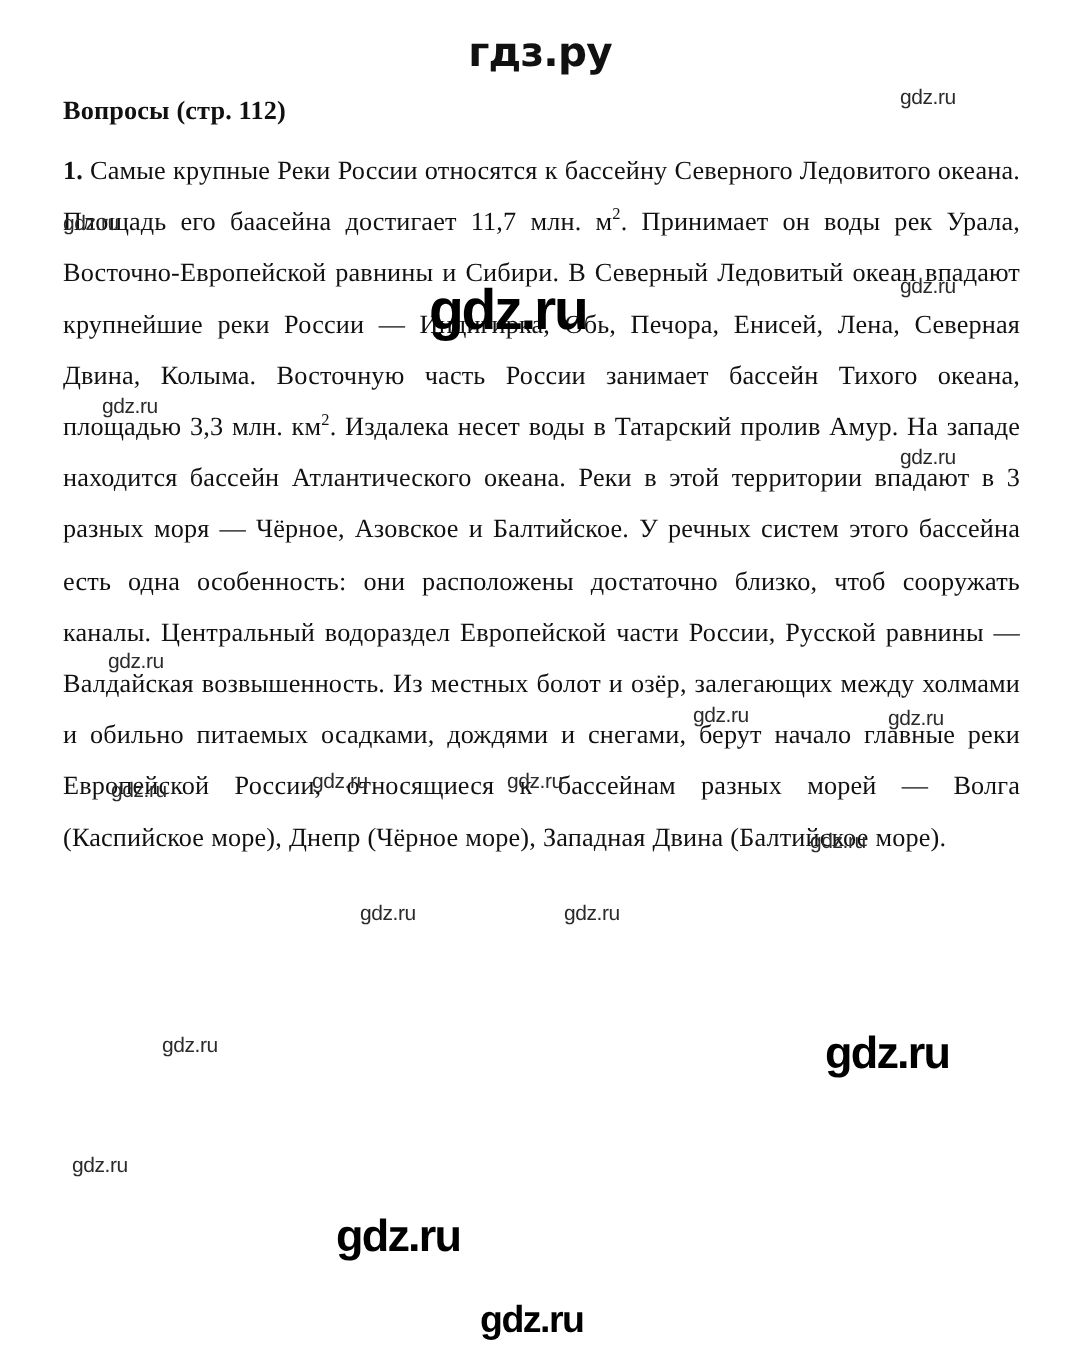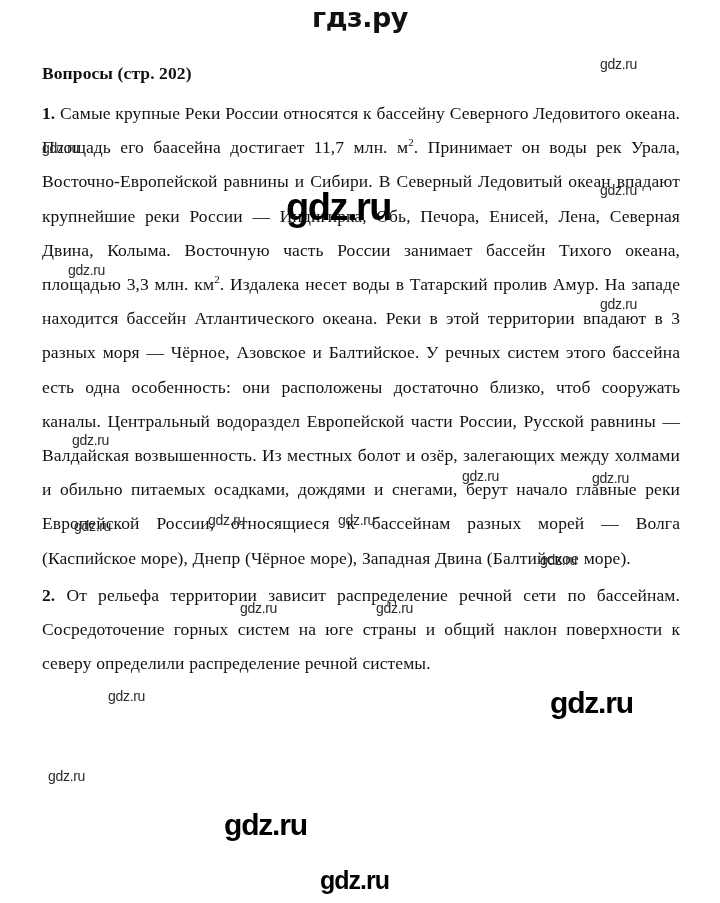--- a/index.html
+++ b/index.html
@@ -15,21 +15,21 @@
     position: relative;
     width: 720px;
     height: 903px;
     background: #ffffff;
     overflow: hidden;
   }
 
   
   .site-logo {
     position: absolute;
-    top: 2px;
+    top: 20px;
     left: 0;
     width: 720px;
     text-align: center;
     font-family: "DejaVu Sans", "Liberation Sans", sans-serif;
     font-weight: 700;
     font-size: 27px;
     letter-spacing: -0.5px;
     color: #111111;
     line-height: 32px;
   }
@@ -107,27 +107,26 @@
 </style>
 </head>
 <body>
 
 <div id="page">
 
   <div class="site-logo">гдз.ру</div>
 
   <div class="doc">
 
-    <p class="q-head">Вопросы (стр. 202)</p>
+    <p class="q-head">Вопросы (стр. 112)</p>
 
 
 
     <p class="answer a1"><b>1.</b><span> Самые крупные Реки России относятся к бассейну Северного Ледовитого океана. Площадь его баасейна достигает 11,7 млн. м</span><span class="sup">2</span><span>. Принимает он воды рек Урала, Восточно-Европейской равнины и Сибири. В Северный Ледовитый океан впадают крупнейшие реки России — Индигирка, Обь, Печора, Енисей, Лена, Северная Двина, Колыма. Восточную часть России занимает бассейн Тихого океана, площадью 3,3 млн. км</span><span class="sup">2</span><span>. Издалека несет воды в Татарский пролив Амур. На западе находится бассейн Атлантического океана. Реки в этой территории впадают в 3 разных моря — Чёрное, Азовское и Балтийское. У речных систем этого бассейна есть одна особенность: они расположены достаточно близко, чтоб сооружать каналы. Центральный водораздел Европейской части России, Русской равнины — Валдайская возвышенность. Из местных болот и озёр, залегающих между холмами и обильно питаемых осадками, дождями и снегами, берут начало главные реки Европейской России, относящиеся к бассейнам разных морей — Волга (Каспийское море), Днепр (Чёрное море), Западная Двина (Балтийское море).</span></p>
 
-    <p class="answer a2"><b>2.</b><span> От рельефа территории зависит распределение речной сети по бассейнам. Сосредоточение горных систем на юге страны и общий наклон поверхности к северу определили распределение речной системы.</span></p>
 
   </div>
 
   <div id="watermark-layer">
       <div class="wm wm-sm" style="left: 600px; top: 56px;">gdz.ru</div>
       <div class="wm wm-sm" style="left: 42px; top: 140px;">gdz.ru</div>
       <div class="wm wm-sm" style="left: 600px; top: 182px;">gdz.ru</div>
       <div class="wm wm-lg" style="left: 286px; top: 186px;">gdz.ru</div>
       <div class="wm wm-sm" style="left: 68px; top: 262px;">gdz.ru</div>
       <div class="wm wm-sm" style="left: 600px; top: 296px;">gdz.ru</div>

